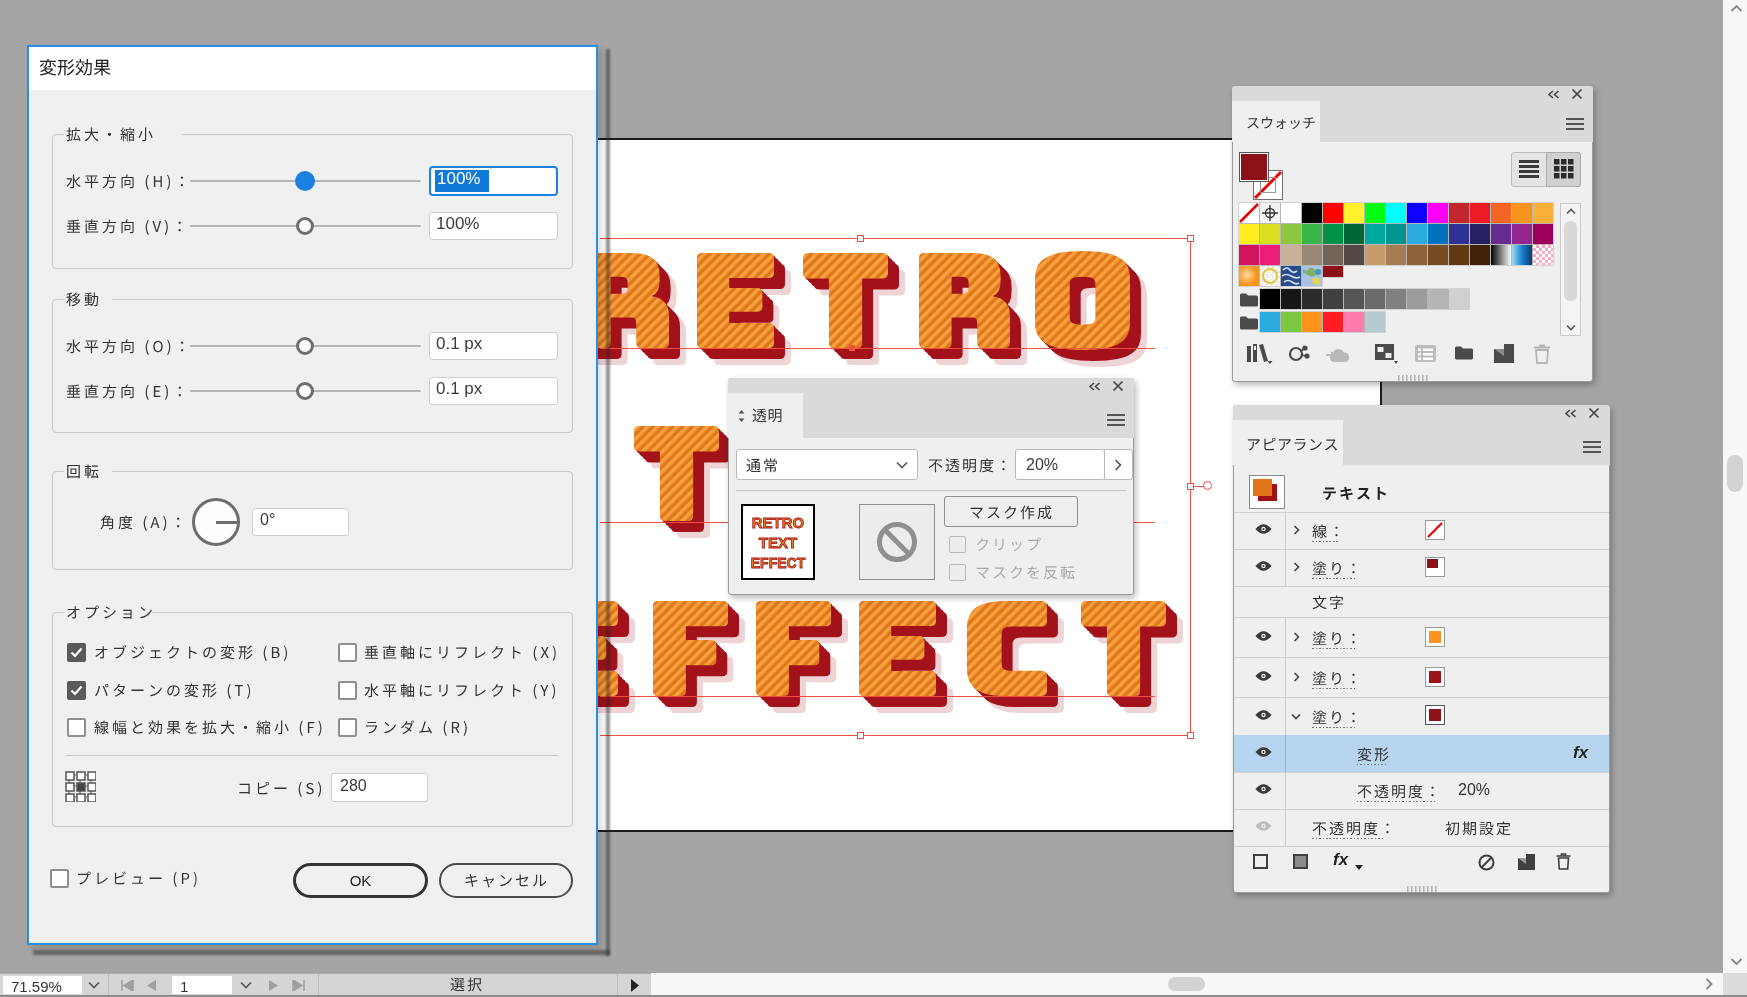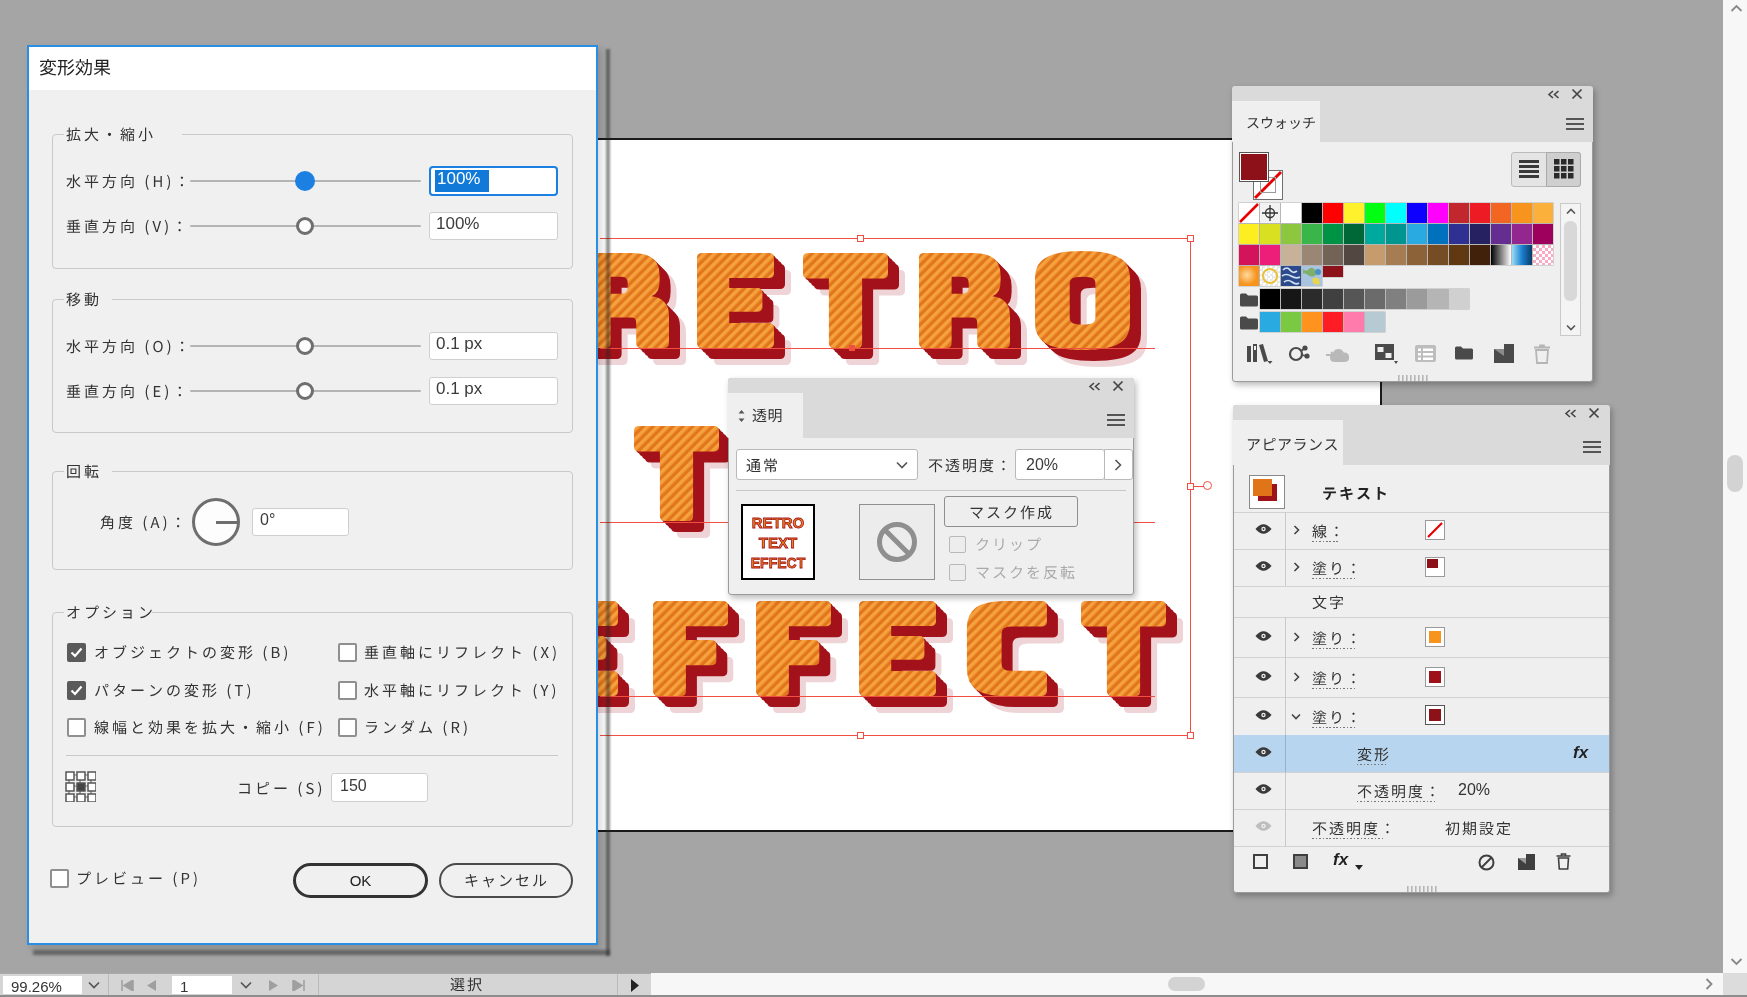--- a/index.html
+++ b/index.html
@@ -193,21 +193,21 @@
     <rect x="13" y="13" width="8" height="8" fill="#444" stroke="#555" stroke-width="1.5"></rect>
     <rect x="13" y="24" width="8" height="8" fill="#fff" stroke="#555" stroke-width="1.5"></rect>
     <rect x="24" y="2" width="8" height="8" fill="#fff" stroke="#555" stroke-width="1.5"></rect>
     <rect x="24" y="13" width="8" height="8" fill="#fff" stroke="#555" stroke-width="1.5"></rect>
     <rect x="24" y="24" width="8" height="8" fill="#fff" stroke="#555" stroke-width="1.5"></rect>
   </svg>
 <svg style="position:absolute;left:236.6px;top:779px" width="90" height="19" viewBox="0 -15 90 19">
     <path d="M2.6 -10.3Q3 -10.2 3.4 -10.2Q3.9 -10.2 4.2 -10.2H11.6Q11.9 -10.2 12.2 -10.2Q12.5 -10.2 12.7 -10.2Q12.7 -10 12.7 -9.7Q12.7 -9.3 12.7 -9.1V-1.3Q12.7 -0.9 12.7 -0.5Q12.7 -0 12.7 0.1H11.4Q11.4 -0 11.4 -0.4Q11.4 -0.8 11.4 -1.2V-9H4.2Q3.8 -9 3.3 -9Q2.8 -9 2.6 -9ZM2.4 -2Q2.7 -2 3.1 -2Q3.6 -1.9 4 -1.9H12.1V-0.7H4.1Q3.6 -0.7 3.2 -0.7Q2.7 -0.7 2.4 -0.6Z M29.4 -10.5Q29.4 -10 29.7 -9.8Q30 -9.5 30.4 -9.5Q30.8 -9.5 31.1 -9.8Q31.4 -10 31.4 -10.5Q31.4 -10.9 31.1 -11.2Q30.8 -11.5 30.4 -11.5Q30 -11.5 29.7 -11.2Q29.4 -10.9 29.4 -10.5ZM28.7 -10.5Q28.7 -10.9 28.9 -11.3Q29.1 -11.7 29.5 -11.9Q29.9 -12.1 30.4 -12.1Q30.8 -12.1 31.2 -11.9Q31.6 -11.7 31.8 -11.3Q32.1 -10.9 32.1 -10.5Q32.1 -10 31.8 -9.6Q31.6 -9.2 31.2 -9Q30.8 -8.8 30.4 -8.8Q29.9 -8.8 29.5 -9Q29.1 -9.2 28.9 -9.6Q28.7 -10 28.7 -10.5ZM22.2 -11.3Q22.2 -11 22.1 -10.7Q22.1 -10.4 22.1 -10Q22.1 -9.8 22.1 -9.3Q22.1 -8.7 22.1 -7.9Q22.1 -7.1 22.1 -6.2Q22.1 -5.3 22.1 -4.5Q22.1 -3.6 22.1 -3Q22.1 -2.4 22.1 -2.1Q22.1 -1.5 22.4 -1.3Q22.6 -1.1 23.2 -1Q23.5 -1 24.1 -0.9Q24.6 -0.9 25.1 -0.9Q25.7 -0.9 26.4 -0.9Q27.1 -0.9 27.8 -1Q28.5 -1.1 29.2 -1.2Q29.8 -1.3 30.3 -1.4V0Q29.6 0.1 28.7 0.2Q27.8 0.2 26.9 0.3Q25.9 0.3 25.1 0.3Q24.4 0.3 23.8 0.3Q23.1 0.2 22.7 0.2Q21.8 0 21.3 -0.4Q20.9 -0.9 20.9 -1.8Q20.9 -2.2 20.9 -2.8Q20.9 -3.5 20.9 -4.4Q20.9 -5.3 20.9 -6.2Q20.9 -7.1 20.9 -7.9Q20.9 -8.7 20.9 -9.3Q20.9 -9.8 20.9 -10Q20.9 -10.2 20.9 -10.4Q20.9 -10.6 20.8 -10.9Q20.8 -11.1 20.8 -11.3ZM21.6 -6.5Q22.2 -6.7 23 -6.9Q23.9 -7.1 24.7 -7.4Q25.6 -7.6 26.4 -7.9Q27.2 -8.2 27.8 -8.5Q28.2 -8.6 28.5 -8.8Q28.8 -9 29.1 -9.2L29.7 -8Q29.3 -7.8 29 -7.7Q28.6 -7.5 28.2 -7.4Q27.5 -7.1 26.7 -6.8Q25.8 -6.5 24.9 -6.2Q24 -5.9 23.1 -5.7Q22.3 -5.5 21.6 -5.3Z M37.5 -6.5Q37.8 -6.5 38.1 -6.5Q38.4 -6.4 38.8 -6.4Q39.2 -6.4 39.6 -6.4Q39.9 -6.4 40.4 -6.4Q40.9 -6.4 41.5 -6.4Q42.2 -6.4 43 -6.4Q43.7 -6.4 44.5 -6.4Q45.2 -6.4 45.9 -6.4Q46.6 -6.4 47.1 -6.4Q47.6 -6.4 47.8 -6.4Q48.4 -6.4 48.8 -6.4Q49.2 -6.5 49.5 -6.5V-5Q49.2 -5 48.8 -5.1Q48.4 -5.1 47.9 -5.1Q47.6 -5.1 47.1 -5.1Q46.6 -5.1 45.9 -5.1Q45.2 -5.1 44.5 -5.1Q43.7 -5.1 43 -5.1Q42.2 -5.1 41.5 -5.1Q40.9 -5.1 40.4 -5.1Q39.9 -5.1 39.6 -5.1Q39 -5.1 38.4 -5.1Q37.9 -5.1 37.5 -5Z M63.9 2.9Q62.9 1.3 62.3 -0.6Q61.7 -2.5 61.7 -4.7Q61.7 -6.9 62.3 -8.7Q62.9 -10.6 63.9 -12.3L64.8 -11.9Q63.8 -10.3 63.4 -8.4Q62.9 -6.6 62.9 -4.7Q62.9 -2.7 63.4 -0.9Q63.8 1 64.8 2.6Z M73 0.2Q71.8 0.2 70.8 -0.2Q69.9 -0.7 69.1 -1.4L70 -2.4Q70.6 -1.8 71.4 -1.4Q72.2 -1 73 -1Q74.1 -1 74.7 -1.5Q75.3 -2 75.3 -2.8Q75.3 -3.4 75.1 -3.7Q74.8 -4.1 74.4 -4.3Q74 -4.5 73.5 -4.8L71.9 -5.5Q71.4 -5.7 70.9 -6Q70.4 -6.4 70 -6.9Q69.7 -7.5 69.7 -8.3Q69.7 -9.1 70.1 -9.8Q70.6 -10.4 71.3 -10.8Q72.1 -11.2 73.1 -11.2Q74.1 -11.2 74.9 -10.8Q75.8 -10.4 76.4 -9.8L75.6 -9Q75.1 -9.4 74.5 -9.7Q73.9 -10 73.1 -10Q72.2 -10 71.6 -9.5Q71.1 -9.1 71.1 -8.4Q71.1 -7.8 71.4 -7.5Q71.6 -7.2 72.1 -6.9Q72.5 -6.7 72.9 -6.5L74.5 -5.9Q75.1 -5.6 75.6 -5.2Q76.1 -4.8 76.4 -4.3Q76.7 -3.7 76.7 -2.9Q76.7 -2.1 76.3 -1.3Q75.8 -0.6 75 -0.2Q74.1 0.2 73 0.2Z M81.9 2.9 81 2.6Q82 1 82.4 -0.9Q82.9 -2.7 82.9 -4.7Q82.9 -6.6 82.4 -8.4Q82 -10.3 81 -11.9L81.9 -12.3Q82.9 -10.6 83.5 -8.7Q84.1 -6.9 84.1 -4.7Q84.1 -2.5 83.5 -0.6Q82.9 1.3 81.9 2.9Z" fill="#333"></path>
   </svg>
 <div class="inp" style="left:331px;top:773px;width:97px;height:29px">
-    <div class="ab" style="left:8px;top:3px;font-size:16px;color:#3b3b3b">150</div>
+    <div class="ab" style="left:8px;top:3px;font-size:16px;color:#3b3b3b">280</div>
   </div>
 <div class="cb" style="left:50px;top:869px"></div>
 <svg style="position:absolute;left:76px;top:869px" width="126" height="19" viewBox="0 -15 126 19">
     <path d="M12.1 -10.8Q12.1 -10.4 12.4 -10.1Q12.7 -9.8 13.1 -9.8Q13.5 -9.8 13.8 -10.1Q14.1 -10.4 14.1 -10.8Q14.1 -11.2 13.8 -11.5Q13.5 -11.8 13.1 -11.8Q12.7 -11.8 12.4 -11.5Q12.1 -11.2 12.1 -10.8ZM11.4 -10.8Q11.4 -11.2 11.6 -11.6Q11.8 -12 12.2 -12.2Q12.6 -12.5 13.1 -12.5Q13.5 -12.5 13.9 -12.2Q14.3 -12 14.5 -11.6Q14.8 -11.2 14.8 -10.8Q14.8 -10.3 14.5 -9.9Q14.3 -9.6 13.9 -9.3Q13.5 -9.1 13.1 -9.1Q12.6 -9.1 12.2 -9.3Q11.8 -9.6 11.6 -9.9Q11.4 -10.3 11.4 -10.8ZM12.7 -9.8Q12.6 -9.6 12.6 -9.4Q12.5 -9.2 12.5 -9Q12.4 -8.4 12.2 -7.7Q12 -7 11.7 -6.2Q11.4 -5.5 11 -4.8Q10.7 -4.1 10.2 -3.5Q9.5 -2.6 8.7 -1.9Q7.9 -1.1 6.8 -0.5Q5.7 0.1 4.3 0.5L3.3 -0.6Q4.8 -1 5.8 -1.5Q6.9 -2 7.7 -2.7Q8.5 -3.4 9.2 -4.2Q9.7 -4.9 10.1 -5.8Q10.5 -6.6 10.8 -7.5Q11 -8.4 11.1 -9.1Q10.9 -9.1 10.3 -9.1Q9.7 -9.1 8.9 -9.1Q8.1 -9.1 7.3 -9.1Q6.4 -9.1 5.6 -9.1Q4.8 -9.1 4.2 -9.1Q3.7 -9.1 3.4 -9.1Q3 -9.1 2.6 -9.1Q2.2 -9.1 2 -9V-10.4Q2.2 -10.4 2.4 -10.3Q2.7 -10.3 2.9 -10.3Q3.2 -10.3 3.5 -10.3Q3.6 -10.3 4.1 -10.3Q4.6 -10.3 5.2 -10.3Q5.8 -10.3 6.6 -10.3Q7.3 -10.3 8 -10.3Q8.7 -10.3 9.3 -10.3Q10 -10.3 10.4 -10.3Q10.8 -10.3 11 -10.3Q11.1 -10.3 11.4 -10.3Q11.6 -10.3 11.8 -10.4Z M21.3 -0.5Q21.4 -0.7 21.4 -0.8Q21.5 -1 21.5 -1.2Q21.5 -1.4 21.5 -2.1Q21.5 -2.7 21.5 -3.5Q21.5 -4.4 21.5 -5.3Q21.5 -6.3 21.5 -7.1Q21.5 -8 21.5 -8.7Q21.5 -9.4 21.5 -9.8Q21.5 -10 21.5 -10.3Q21.4 -10.5 21.4 -10.8Q21.4 -11 21.4 -11.2H22.8Q22.8 -10.9 22.8 -10.5Q22.7 -10.1 22.7 -9.8Q22.7 -9.5 22.7 -8.9Q22.7 -8.4 22.7 -7.6Q22.7 -6.9 22.7 -6.1Q22.7 -5.3 22.7 -4.5Q22.7 -3.7 22.7 -3.1Q22.7 -2.4 22.7 -1.9Q22.7 -1.5 22.7 -1.3Q23.8 -1.6 24.9 -2.1Q26.1 -2.5 27.2 -3.2Q28.3 -3.9 29.3 -4.7Q30.2 -5.5 30.9 -6.4L31.6 -5.4Q30.1 -3.5 27.9 -2.2Q25.6 -0.8 22.8 0Q22.7 0 22.5 0.1Q22.4 0.2 22.2 0.3Z M46.9 -11.8Q47.1 -11.5 47.3 -11.1Q47.6 -10.8 47.8 -10.4Q48 -10 48.1 -9.7L47.3 -9.3Q47.1 -9.8 46.8 -10.4Q46.4 -11 46.1 -11.4ZM48.6 -12.4Q48.8 -12.1 49 -11.7Q49.2 -11.3 49.5 -11Q49.7 -10.6 49.8 -10.3L49 -10Q48.8 -10.4 48.4 -11Q48.1 -11.6 47.8 -12ZM40.2 -11.3Q40.2 -11 40.1 -10.7Q40.1 -10.4 40.1 -10Q40.1 -9.8 40.1 -9.3Q40.1 -8.7 40.1 -7.9Q40.1 -7.1 40.1 -6.2Q40.1 -5.3 40.1 -4.5Q40.1 -3.6 40.1 -3Q40.1 -2.4 40.1 -2.1Q40.1 -1.5 40.4 -1.3Q40.6 -1.1 41.2 -1Q41.5 -1 42.1 -0.9Q42.6 -0.9 43.1 -0.9Q43.7 -0.9 44.4 -0.9Q45.1 -0.9 45.8 -1Q46.5 -1.1 47.2 -1.2Q47.8 -1.3 48.3 -1.4V0Q47.6 0.1 46.7 0.2Q45.8 0.2 44.9 0.3Q43.9 0.3 43.1 0.3Q42.4 0.3 41.8 0.3Q41.1 0.2 40.7 0.2Q39.8 0 39.3 -0.4Q38.9 -0.9 38.9 -1.8Q38.9 -2.2 38.9 -2.8Q38.9 -3.5 38.9 -4.4Q38.9 -5.3 38.9 -6.2Q38.9 -7.1 38.9 -7.9Q38.9 -8.7 38.9 -9.3Q38.9 -9.8 38.9 -10Q38.9 -10.2 38.9 -10.4Q38.9 -10.6 38.8 -10.9Q38.8 -11.1 38.8 -11.3ZM39.6 -6.5Q40.2 -6.7 41 -6.9Q41.9 -7.1 42.7 -7.4Q43.6 -7.6 44.4 -7.9Q45.2 -8.2 45.8 -8.5Q46.2 -8.6 46.5 -8.8Q46.8 -9 47.1 -9.2L47.7 -8Q47.3 -7.8 47 -7.7Q46.6 -7.5 46.2 -7.4Q45.5 -7.1 44.7 -6.8Q43.8 -6.5 42.9 -6.2Q42 -5.9 41.1 -5.7Q40.3 -5.5 39.6 -5.3Z M65.1 -7.1Q65 -7 65 -6.9Q65 -6.8 65 -6.7Q64.9 -6.3 64.8 -5.7Q64.8 -5.2 64.6 -4.5Q64.5 -3.7 64.4 -3Q64.3 -2.4 64.2 -1.8Q64.2 -1.2 64.1 -0.9H62.8Q62.9 -1.1 63 -1.7Q63.1 -2.2 63.2 -2.9Q63.3 -3.6 63.4 -4.2Q63.5 -4.9 63.5 -5.5Q63.6 -6.1 63.6 -6.3Q63.3 -6.3 62.8 -6.3Q62.3 -6.3 61.7 -6.3Q61 -6.3 60.4 -6.3Q59.8 -6.3 59.4 -6.3Q59 -6.3 58.9 -6.3Q58.5 -6.3 58.2 -6.3Q57.9 -6.3 57.6 -6.3V-7.6Q57.8 -7.5 58 -7.5Q58.2 -7.5 58.4 -7.5Q58.6 -7.5 58.8 -7.5Q59 -7.5 59.4 -7.5Q59.9 -7.5 60.4 -7.5Q61 -7.5 61.6 -7.5Q62.2 -7.5 62.7 -7.5Q63.1 -7.5 63.4 -7.5Q63.5 -7.5 63.7 -7.5Q63.8 -7.5 63.9 -7.5Q64.1 -7.5 64.1 -7.6ZM56.2 -1.4Q56.5 -1.3 56.8 -1.3Q57.1 -1.3 57.5 -1.3Q57.7 -1.3 58.3 -1.3Q58.9 -1.3 59.8 -1.3Q60.6 -1.3 61.6 -1.3Q62.5 -1.3 63.4 -1.3Q64.2 -1.3 64.8 -1.3Q65.5 -1.3 65.7 -1.3Q65.9 -1.3 66.3 -1.3Q66.6 -1.3 66.8 -1.4V-0.1Q66.7 -0.2 66.5 -0.2Q66.3 -0.2 66.1 -0.2Q65.9 -0.2 65.7 -0.2Q65.5 -0.2 64.9 -0.2Q64.2 -0.2 63.4 -0.2Q62.5 -0.2 61.5 -0.2Q60.6 -0.2 59.7 -0.2Q58.9 -0.2 58.3 -0.2Q57.7 -0.2 57.5 -0.2Q57.1 -0.2 56.9 -0.2Q56.6 -0.1 56.2 -0.1Z M73.5 -6.5Q73.8 -6.5 74.1 -6.5Q74.4 -6.4 74.8 -6.4Q75.2 -6.4 75.6 -6.4Q75.9 -6.4 76.4 -6.4Q76.9 -6.4 77.5 -6.4Q78.2 -6.4 79 -6.4Q79.7 -6.4 80.5 -6.4Q81.2 -6.4 81.9 -6.4Q82.6 -6.4 83.1 -6.4Q83.6 -6.4 83.8 -6.4Q84.4 -6.4 84.8 -6.4Q85.2 -6.5 85.5 -6.5V-5Q85.2 -5 84.8 -5.1Q84.4 -5.1 83.8 -5.1Q83.6 -5.1 83.1 -5.1Q82.6 -5.1 81.9 -5.1Q81.2 -5.1 80.5 -5.1Q79.7 -5.1 79 -5.1Q78.2 -5.1 77.5 -5.1Q76.9 -5.1 76.4 -5.1Q75.9 -5.1 75.6 -5.1Q75 -5.1 74.4 -5.1Q73.9 -5.1 73.5 -5Z M99.9 2.9Q98.9 1.3 98.3 -0.6Q97.7 -2.5 97.7 -4.7Q97.7 -6.9 98.3 -8.7Q98.9 -10.6 99.9 -12.3L100.8 -11.9Q99.8 -10.3 99.4 -8.4Q98.9 -6.6 98.9 -4.7Q98.9 -2.7 99.4 -0.9Q99.8 1 100.8 2.6Z M105.9 0V-11H109.1Q110.3 -11 111.2 -10.7Q112.2 -10.4 112.7 -9.7Q113.2 -9 113.2 -7.8Q113.2 -6.6 112.7 -5.9Q112.2 -5.1 111.3 -4.7Q110.3 -4.4 109.1 -4.4H107.3V0ZM107.3 -5.5H109Q110.4 -5.5 111.1 -6Q111.8 -6.6 111.8 -7.8Q111.8 -9 111.1 -9.4Q110.4 -9.9 108.9 -9.9H107.3Z M118.4 2.9 117.6 2.6Q118.5 1 119 -0.9Q119.5 -2.7 119.5 -4.7Q119.5 -6.6 119 -8.4Q118.5 -10.3 117.6 -11.9L118.4 -12.3Q119.5 -10.6 120 -8.7Q120.6 -6.9 120.6 -4.7Q120.6 -2.5 120 -0.6Q119.5 1.3 118.4 2.9Z" fill="#333"></path>
   </svg>
 <div class="ab" style="left:293px;top:863px;width:135px;height:35px;border:3px solid #333;border-radius:18px;background:#f0f0f0;text-align:center;font-size:15px;color:#222;line-height:29px">OK</div>
 <div class="ab" style="left:439px;top:863px;width:134px;height:35px;border:2px solid #4a4a4a;border-radius:18px;background:#f0f0f0"></div>
 <svg style="position:absolute;left:463.5px;top:871px" width="87" height="19" viewBox="0 -15 87 19">
     <path d="M5.9 -10.6Q5.8 -10.9 5.8 -11.1Q5.7 -11.4 5.6 -11.6L6.9 -11.9Q7 -11.7 7 -11.4Q7 -11.1 7.1 -10.8Q7.1 -10.7 7.2 -10.1Q7.3 -9.6 7.5 -8.8Q7.6 -7.9 7.8 -7Q8 -6 8.2 -5Q8.4 -4.1 8.6 -3.2Q8.7 -2.4 8.9 -1.8Q9 -1.1 9 -0.9Q9.1 -0.6 9.2 -0.3Q9.3 0.1 9.4 0.4L8 0.7Q8 0.3 7.9 -0Q7.9 -0.4 7.8 -0.7Q7.8 -0.9 7.7 -1.5Q7.6 -2.1 7.4 -3Q7.2 -3.8 7 -4.8Q6.8 -5.7 6.7 -6.7Q6.5 -7.7 6.3 -8.5Q6.1 -9.3 6 -9.9Q5.9 -10.4 5.9 -10.6ZM1.6 -8.4Q1.9 -8.5 2.2 -8.5Q2.5 -8.5 2.9 -8.5Q3.2 -8.6 3.9 -8.7Q4.5 -8.8 5.2 -8.9Q6 -9 6.9 -9.1Q7.7 -9.3 8.5 -9.4Q9.2 -9.5 9.9 -9.6Q10.5 -9.7 10.9 -9.8Q11.2 -9.9 11.5 -9.9Q11.7 -10 11.9 -10L12.2 -8.8Q12 -8.8 11.7 -8.7Q11.4 -8.7 11.1 -8.6Q10.7 -8.6 10.1 -8.5Q9.4 -8.4 8.6 -8.2Q7.8 -8.1 7 -8Q6.2 -7.9 5.4 -7.7Q4.6 -7.6 4 -7.5Q3.4 -7.4 3.1 -7.4Q2.8 -7.3 2.5 -7.2Q2.2 -7.2 1.9 -7.1ZM1.6 -4.1Q1.9 -4.1 2.2 -4.2Q2.6 -4.2 2.9 -4.2Q3.3 -4.3 4 -4.4Q4.7 -4.5 5.6 -4.6Q6.4 -4.8 7.3 -4.9Q8.3 -5.1 9.1 -5.2Q10 -5.4 10.7 -5.5Q11.5 -5.6 11.9 -5.7Q12.3 -5.8 12.7 -5.9Q13 -5.9 13.2 -6L13.5 -4.7Q13.2 -4.7 12.9 -4.7Q12.5 -4.6 12.1 -4.5Q11.6 -4.5 10.9 -4.3Q10.1 -4.2 9.3 -4.1Q8.4 -3.9 7.5 -3.8Q6.6 -3.7 5.7 -3.5Q4.9 -3.4 4.2 -3.3Q3.6 -3.2 3.2 -3.1Q2.8 -3 2.4 -2.9Q2.1 -2.9 1.9 -2.8Z M22.8 -9.2Q22.8 -9 22.9 -8.7Q22.9 -8.5 23 -8.2Q23.1 -7.9 23.3 -7.3Q23.4 -6.6 23.7 -5.8Q23.9 -4.9 24.1 -4Q24.4 -3.1 24.6 -2.3Q24.9 -1.5 25 -0.9Q25.2 -0.3 25.3 -0Q25.3 0.1 25.4 0.3Q25.4 0.5 25.5 0.7Q25.6 0.9 25.6 1L24.3 1.4Q24.3 1.1 24.2 0.8Q24.2 0.5 24.1 0.3Q24 -0 23.9 -0.6Q23.7 -1.3 23.5 -2.1Q23.2 -2.9 23 -3.8Q22.7 -4.7 22.5 -5.6Q22.3 -6.4 22.1 -7.1Q21.9 -7.7 21.8 -8Q21.8 -8.2 21.7 -8.5Q21.6 -8.7 21.5 -8.9ZM30 -7.1Q29.7 -6.6 29.4 -6Q29 -5.5 28.5 -4.8Q28.1 -4.2 27.6 -3.7Q27.2 -3.1 26.8 -2.7L25.7 -3.3Q26.2 -3.7 26.7 -4.2Q27.2 -4.8 27.6 -5.3Q28.1 -5.9 28.3 -6.4Q28.2 -6.3 27.7 -6.2Q27.2 -6.1 26.5 -6Q25.8 -5.9 24.9 -5.7Q24.1 -5.5 23.2 -5.3Q22.4 -5.2 21.6 -5Q20.9 -4.9 20.3 -4.8Q19.8 -4.7 19.6 -4.6L19.3 -5.7Q19.6 -5.8 19.9 -5.8Q20.2 -5.9 20.5 -5.9Q20.7 -5.9 21.1 -6Q21.6 -6.1 22.3 -6.2Q23 -6.4 23.8 -6.5Q24.5 -6.7 25.3 -6.8Q26.1 -7 26.8 -7.1Q27.5 -7.2 28 -7.3Q28.5 -7.4 28.7 -7.5Q28.8 -7.5 29 -7.6Q29.1 -7.6 29.2 -7.7Z M37.4 -11Q37.8 -10.7 38.3 -10.3Q38.9 -9.9 39.4 -9.5Q40 -9 40.4 -8.6Q40.9 -8.2 41.2 -7.9L40.3 -6.9Q40 -7.2 39.5 -7.7Q39.1 -8.1 38.6 -8.5Q38 -9 37.5 -9.4Q37 -9.8 36.5 -10.1ZM36.1 -0.9Q37.4 -1.1 38.5 -1.5Q39.6 -1.8 40.5 -2.3Q41.4 -2.7 42.1 -3.1Q43.3 -3.9 44.2 -4.8Q45.2 -5.7 46 -6.7Q46.7 -7.7 47.1 -8.7L47.8 -7.4Q47.3 -6.4 46.6 -5.5Q45.8 -4.5 44.9 -3.6Q43.9 -2.8 42.8 -2Q42.1 -1.6 41.2 -1.1Q40.3 -0.7 39.2 -0.3Q38.2 0.1 36.9 0.3Z M55.6 -1.9Q55.6 -2.3 55.6 -2.9Q55.6 -3.5 55.6 -4.3Q55.6 -5.1 55.6 -6Q55.6 -6.8 55.6 -7.7Q55.6 -8.5 55.6 -9.1Q55.6 -9.8 55.6 -10.2Q55.6 -10.4 55.6 -10.7Q55.6 -10.9 55.6 -11.1Q55.5 -11.4 55.5 -11.6H56.9Q56.9 -11.3 56.8 -10.9Q56.8 -10.5 56.8 -10.2Q56.8 -9.8 56.8 -9.2Q56.8 -8.6 56.8 -7.8Q56.8 -7 56.8 -6.2Q56.8 -5.4 56.8 -4.6Q56.8 -3.9 56.8 -3.2Q56.8 -2.6 56.8 -2.2Q56.8 -1.7 57 -1.4Q57.1 -1.1 57.6 -1Q58.1 -0.9 59 -0.9Q59.9 -0.9 60.6 -0.9Q61.4 -1 62.2 -1.1Q62.9 -1.2 63.7 -1.3L63.6 -0Q62.9 0.1 62.2 0.1Q61.5 0.2 60.7 0.2Q59.8 0.3 58.9 0.3Q57.9 0.3 57.2 0.1Q56.5 0 56.2 -0.3Q55.8 -0.6 55.7 -1Q55.6 -1.4 55.6 -1.9ZM64.3 -8.6Q64.2 -8.5 64.1 -8.3Q64 -8.2 63.9 -8Q63.7 -7.6 63.3 -7Q63 -6.4 62.6 -5.8Q62.2 -5.2 61.7 -4.7Q61.3 -4.1 60.8 -3.7L59.8 -4.3Q60.4 -4.8 60.9 -5.5Q61.4 -6.1 61.8 -6.8Q62.3 -7.4 62.5 -7.9Q62.4 -7.8 61.9 -7.7Q61.3 -7.6 60.6 -7.5Q59.8 -7.3 58.8 -7.1Q57.8 -6.9 56.8 -6.7Q55.8 -6.5 54.9 -6.3Q54 -6.1 53.2 -6Q52.5 -5.8 52.1 -5.8L51.9 -7Q52.3 -7.1 53 -7.2Q53.7 -7.3 54.7 -7.5Q55.6 -7.6 56.6 -7.8Q57.6 -8 58.5 -8.2Q59.5 -8.4 60.3 -8.6Q61.2 -8.7 61.8 -8.9Q62.4 -9 62.6 -9Q62.9 -9.1 63.1 -9.2Q63.3 -9.2 63.4 -9.3Z M75.9 -0.3Q75.9 -0.5 75.9 -0.7Q76 -0.9 76 -1.2Q76 -1.3 76 -1.8Q76 -2.3 76 -3.1Q76 -3.8 76 -4.7Q76 -5.6 76 -6.4Q76 -7.3 76 -8.1Q76 -8.8 76 -9.4Q76 -9.9 76 -10.1Q76 -10.6 75.9 -10.9Q75.9 -11.2 75.9 -11.3H77.3Q77.3 -11.2 77.2 -10.9Q77.2 -10.6 77.2 -10.1Q77.2 -9.9 77.2 -9.4Q77.2 -8.9 77.2 -8.1Q77.2 -7.3 77.2 -6.5Q77.2 -5.6 77.2 -4.8Q77.2 -3.9 77.2 -3.2Q77.2 -2.5 77.2 -2.1Q77.2 -1.6 77.2 -1.5Q77.9 -1.8 78.7 -2.3Q79.5 -2.9 80.2 -3.6Q81 -4.3 81.6 -5.2L82.3 -4.2Q81.6 -3.3 80.8 -2.5Q79.9 -1.7 79 -1.1Q78 -0.4 77.2 0Q77 0.1 76.9 0.2Q76.7 0.3 76.7 0.3ZM69 -0.4Q69.9 -1.1 70.6 -2Q71.3 -3 71.6 -4.1Q71.8 -4.6 71.9 -5.4Q71.9 -6.1 72 -7Q72 -7.8 72 -8.7Q72 -9.5 72 -10.1Q72 -10.4 72 -10.7Q72 -11 71.9 -11.2H73.3Q73.3 -11.1 73.3 -10.9Q73.3 -10.8 73.3 -10.6Q73.2 -10.3 73.2 -10.1Q73.2 -9.5 73.2 -8.6Q73.2 -7.8 73.2 -6.9Q73.1 -6 73 -5.1Q72.9 -4.3 72.8 -3.7Q72.5 -2.5 71.8 -1.5Q71.1 -0.4 70.1 0.4Z" fill="#333"></path>
   </svg>
@@ -636,21 +636,21 @@
     <rect x="8" y="0" width="1.6" height="6" fill="#b5b5b5"></rect>
     <rect x="12" y="0" width="1.6" height="6" fill="#b5b5b5"></rect>
     <rect x="16" y="0" width="1.6" height="6" fill="#b5b5b5"></rect>
     <rect x="20" y="0" width="1.6" height="6" fill="#b5b5b5"></rect>
     <rect x="24" y="0" width="1.6" height="6" fill="#b5b5b5"></rect>
     <rect x="28" y="0" width="1.6" height="6" fill="#b5b5b5"></rect>
   </svg>
 <div class="ab" style="left:0;top:973px;width:1747px;height:22px;background:#d5d5d5;border-top:1px solid #aaa"></div>
 <div class="ab" style="left:0;top:995px;width:1747px;height:2px;background:#8d8d8d"></div>
 <div class="ab" style="left:3px;top:976px;width:79px;height:18px;background:#fff"></div>
-<div class="ab" style="left:11px;top:978px;font-size:15px;color:#333">99.26%</div>
+<div class="ab" style="left:11px;top:978px;font-size:15px;color:#333">71.59%</div>
 <svg class="ab" style="left:88px;top:981px" width="12" height="8" viewBox="0 0 12 8">
     <path d="M1 1.5 L6 6.5 L11 1.5" stroke="#555" stroke-width="1.7" fill="none"></path>
   </svg>
 <div class="ab" style="left:108px;top:974px;width:1px;height:21px;background:#bbb"></div>
 <svg class="ab" style="left:120px;top:980px" width="14" height="11" viewBox="0 0 14 11">
     <path d="M2 0 L2 11 M13 0 L4 5.5 L13 11 Z" stroke="#9f9f9f" fill="#9f9f9f" stroke-width="1.5"></path>
   </svg>
 <svg class="ab" style="left:146px;top:980px" width="11" height="11" viewBox="0 0 11 11">
     <path d="M10 0 L1 5.5 L10 11 Z" fill="#9f9f9f"></path>
   </svg>

